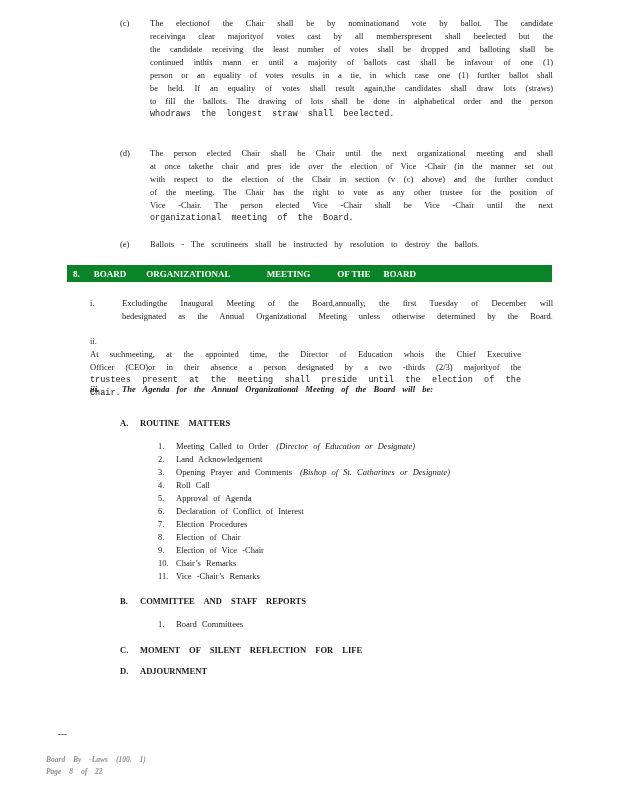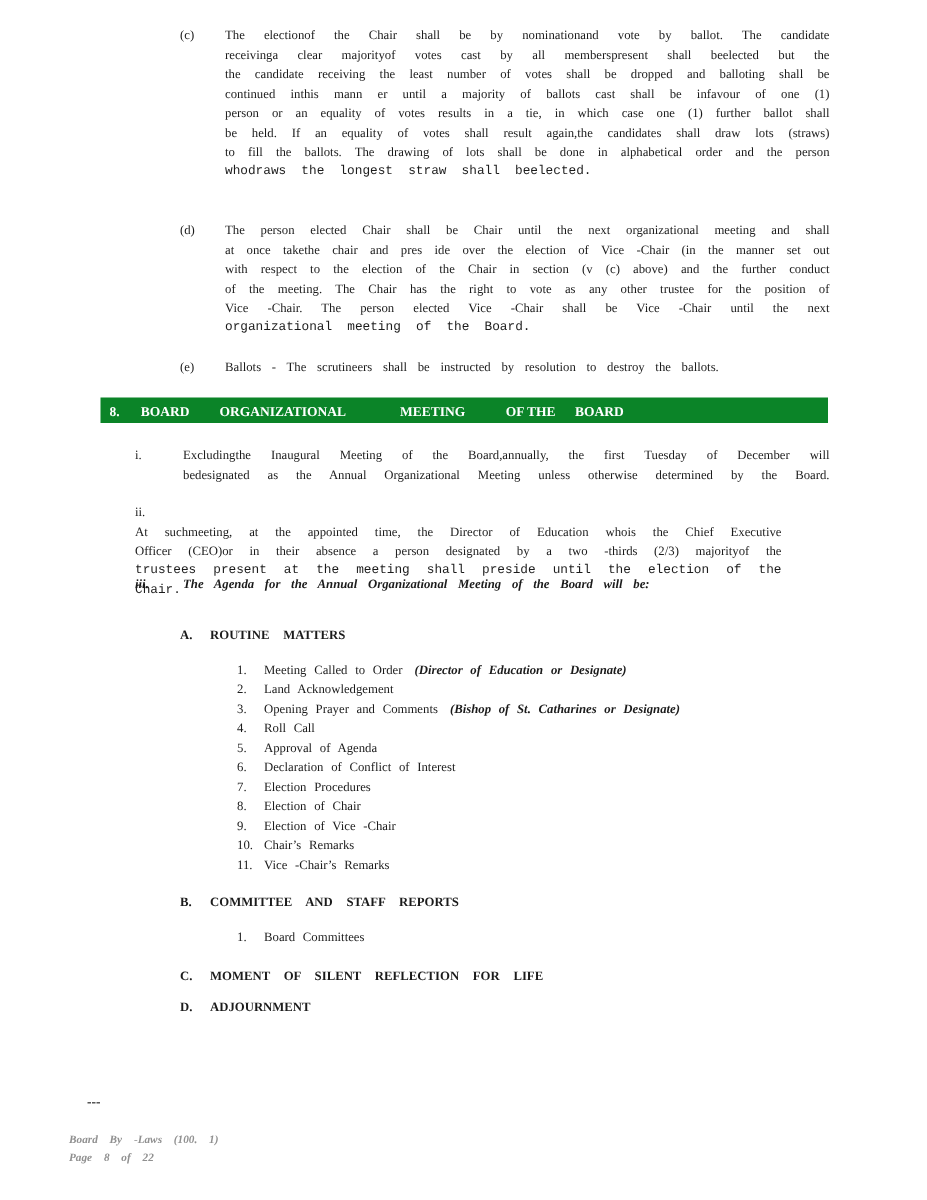--- a/index.html
+++ b/index.html
@@ -33,21 +33,21 @@
   .roman .rbody  { width:431px; flex:none; }
   .bold { font-weight:bold; }
   
   .agenda-heading { position:absolute; left:120px; display:flex; font-weight:bold; font-size:8.5px; line-height:13px; }
   .agenda-heading .alabel { width:20px; flex:none; }
   .agenda-heading .atitle { word-spacing:7px; }
   .agenda-list { position:absolute; left:158px; font-size:8.5px; line-height:13px; }
   .agenda-item { display:flex; }
   .agenda-item .num { width:18px; flex:none; }
   .agenda-item .itext { word-spacing:3px; white-space:nowrap; }
-  .note { font-style:italic; margin-left:8px; word-spacing:3px;font-weight:bold; }
+  .note { font-style:italic; margin-left:8px; word-spacing:3px; }
   
   .separator { position:absolute; left:58px; top:729px; font-weight:bold; font-size:9px; }
   .footer { position:absolute; left:46px; top:754px; font-style:italic; font-size:7.5px;
             color:#909090; line-height:11.5px; word-spacing:6px;font-weight:bold; }
 </style>
 </head>
 <body>
 
 <div class="page">
 

